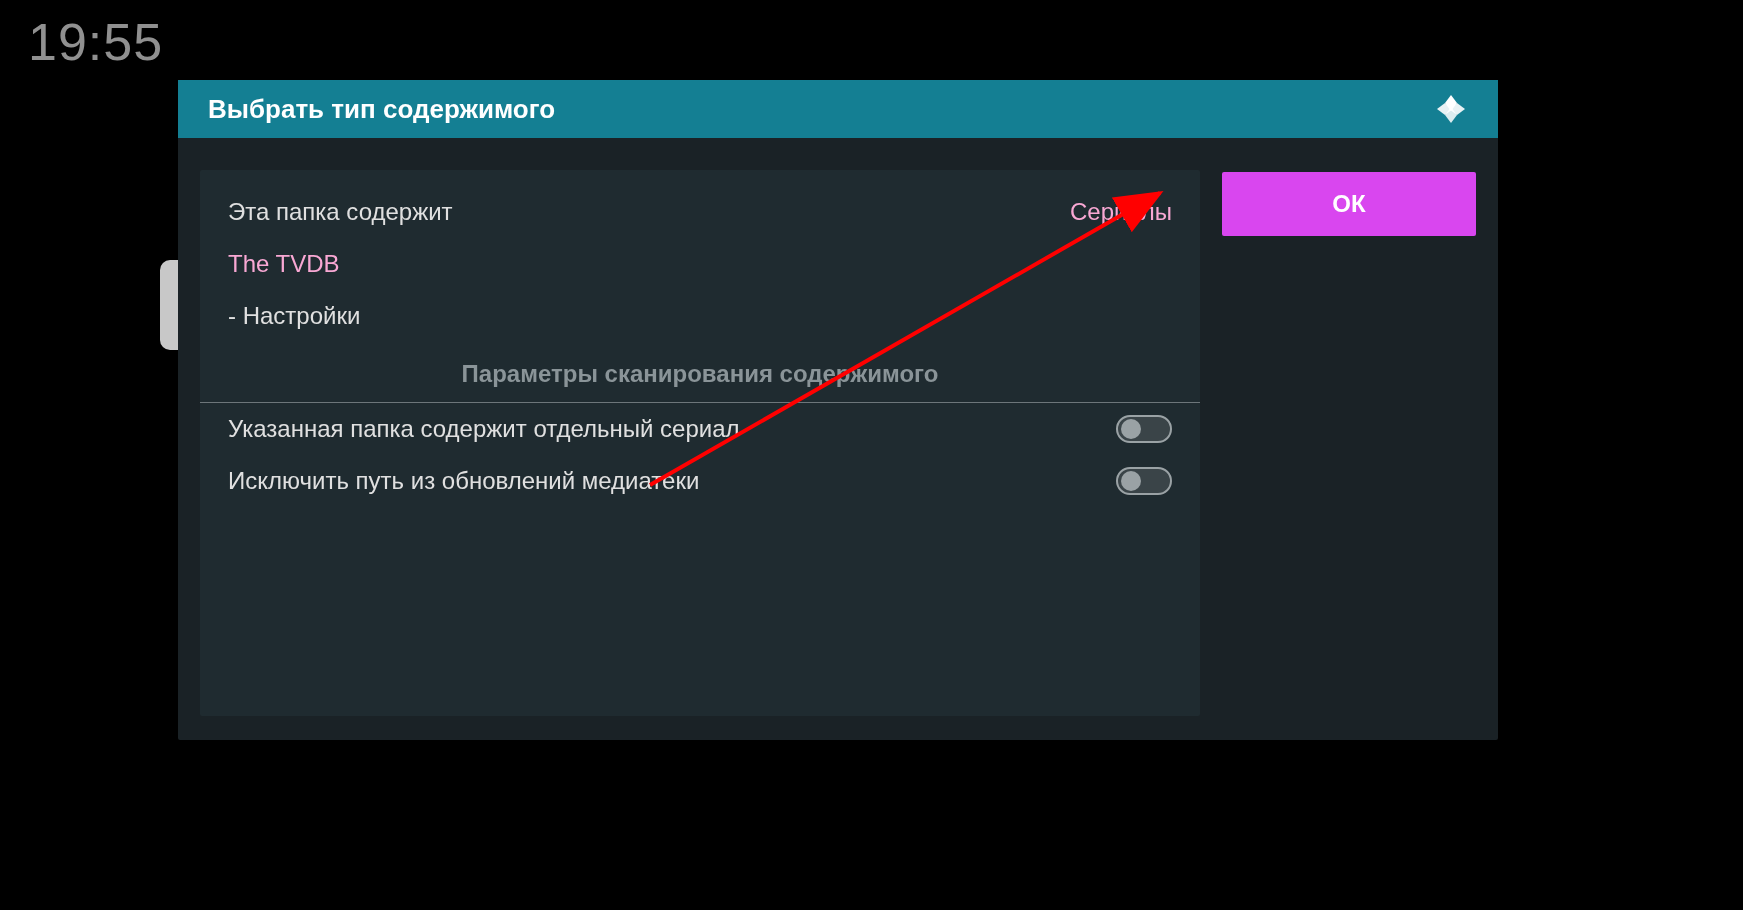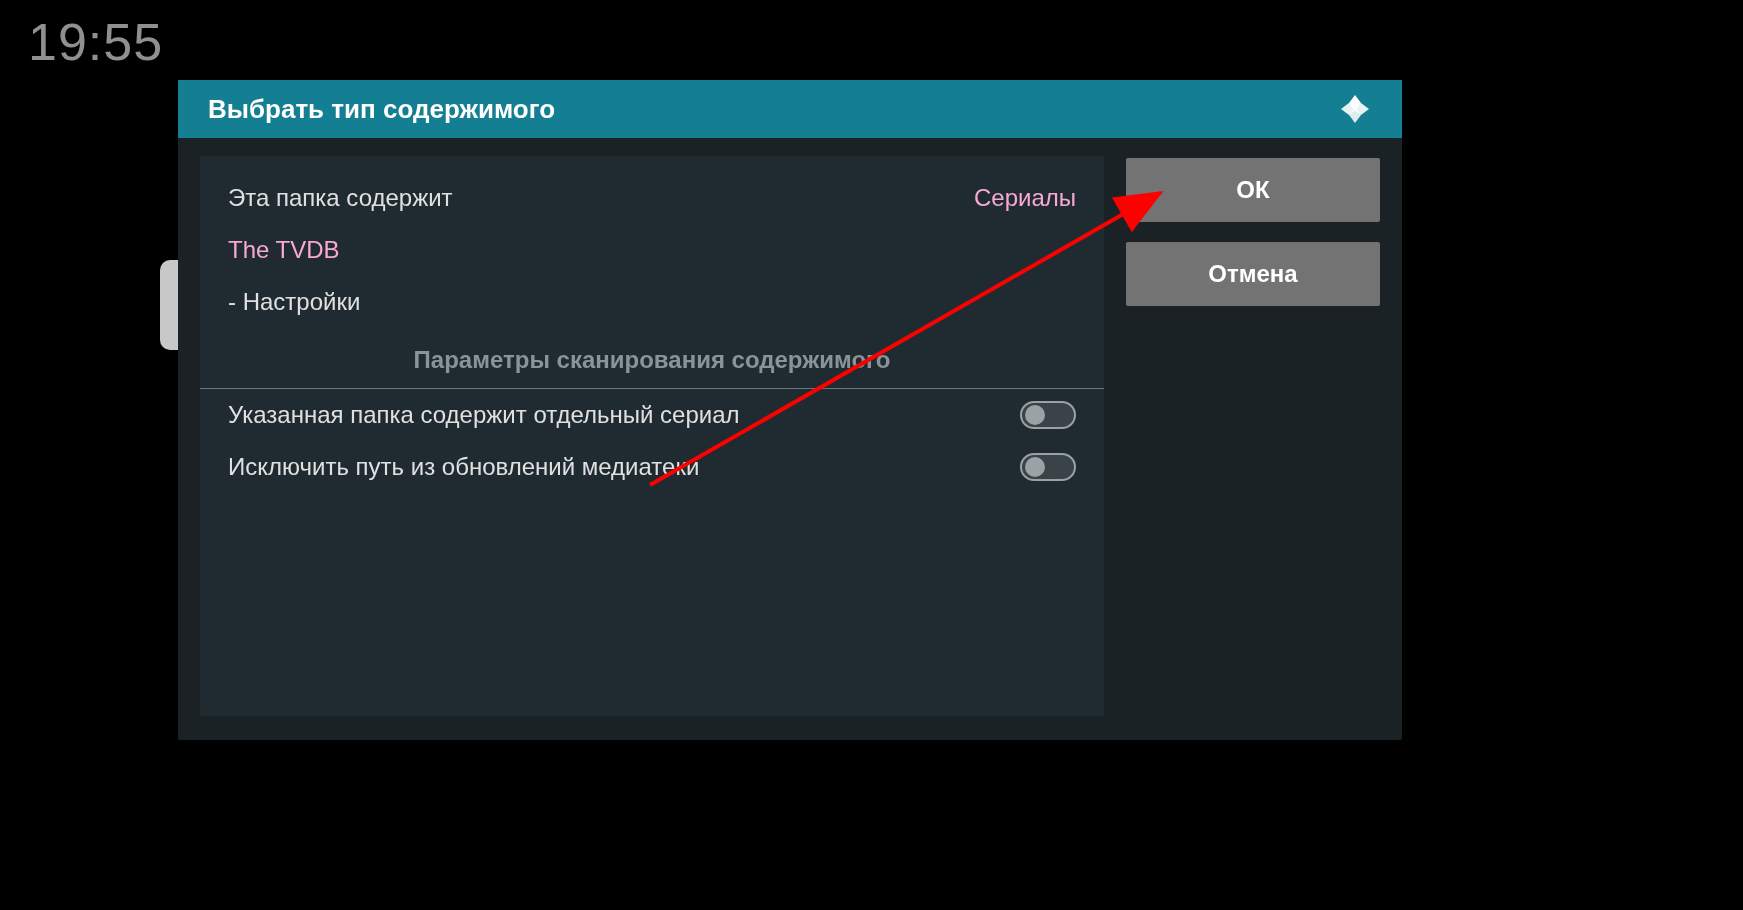--- a/index.html
+++ b/index.html
@@ -55,21 +55,21 @@
       width: 40px;
       height: 90px;
       background: #c8c8c8;
       border-radius: 10px 0 0 10px;
       z-index: 2;
     }
     .dialog {
       position: absolute;
       left: 178px;
       top: 80px;
-      width: 1224px;
+      width: 1320px;
       height: 660px;
       background: #1a2226;
       z-index: 10;
       border-radius: 2px;
     }
     .dialog-header {
       background: #147f93;
       height: 58px;
       display: flex;
       align-items: center;
@@ -83,21 +83,21 @@
     }
     .kodi-logo {
       width: 34px;
       height: 34px;
       display: flex;
       align-items: center;
       justify-content: center;
     }
     .dialog-body {
       display: flex;
-      padding: 18px 22px 24px 22px;
+      padding: 32px 22px 24px 22px;
       height: calc(100% - 58px);
       gap: 22px;
     }
     .content-panel {
       flex: 1;
       background: #1f2b30;
       border-radius: 2px;
       padding: 0;
       display: flex;
       flex-direction: column;
@@ -162,21 +162,21 @@
       left: 3px;
     }
     .button-panel {
       width: 254px;
       display: flex;
       flex-direction: column;
       gap: 20px;
       padding-top: 2px;
     }
     .dialog-btn {
-      background: #737373;
+      background: #d946ef;
       border: none;
       color: #ffffff;
       font-size: 24px;
       font-weight: bold;
       padding: 18px 0;
       cursor: pointer;
       border-radius: 2px;
       text-align: center;
     }
     .annotation-arrow {
@@ -232,21 +232,20 @@
       </div>
       <div class="toggle-row">
         <span>Исключить путь из обновлений медиатеки</span>
         <div class="toggle">
           <div class="toggle-knob"></div>
         </div>
       </div>
     </div>
     <div class="button-panel">
       <button class="dialog-btn">ОК</button>
-      <button class="dialog-btn">Отмена</button>
     </div>
   </div>
 </div>
 
 <svg class="annotation-arrow" style="left: 620px; top: 175px;" width="570" height="330">
   <defs>
     <marker id="arrowhead" markerWidth="12" markerHeight="10" refX="11" refY="5" orient="auto">
       <polygon points="0 0, 12 5, 0 10" fill="#ff0000"></polygon>
     </marker>
   </defs>

